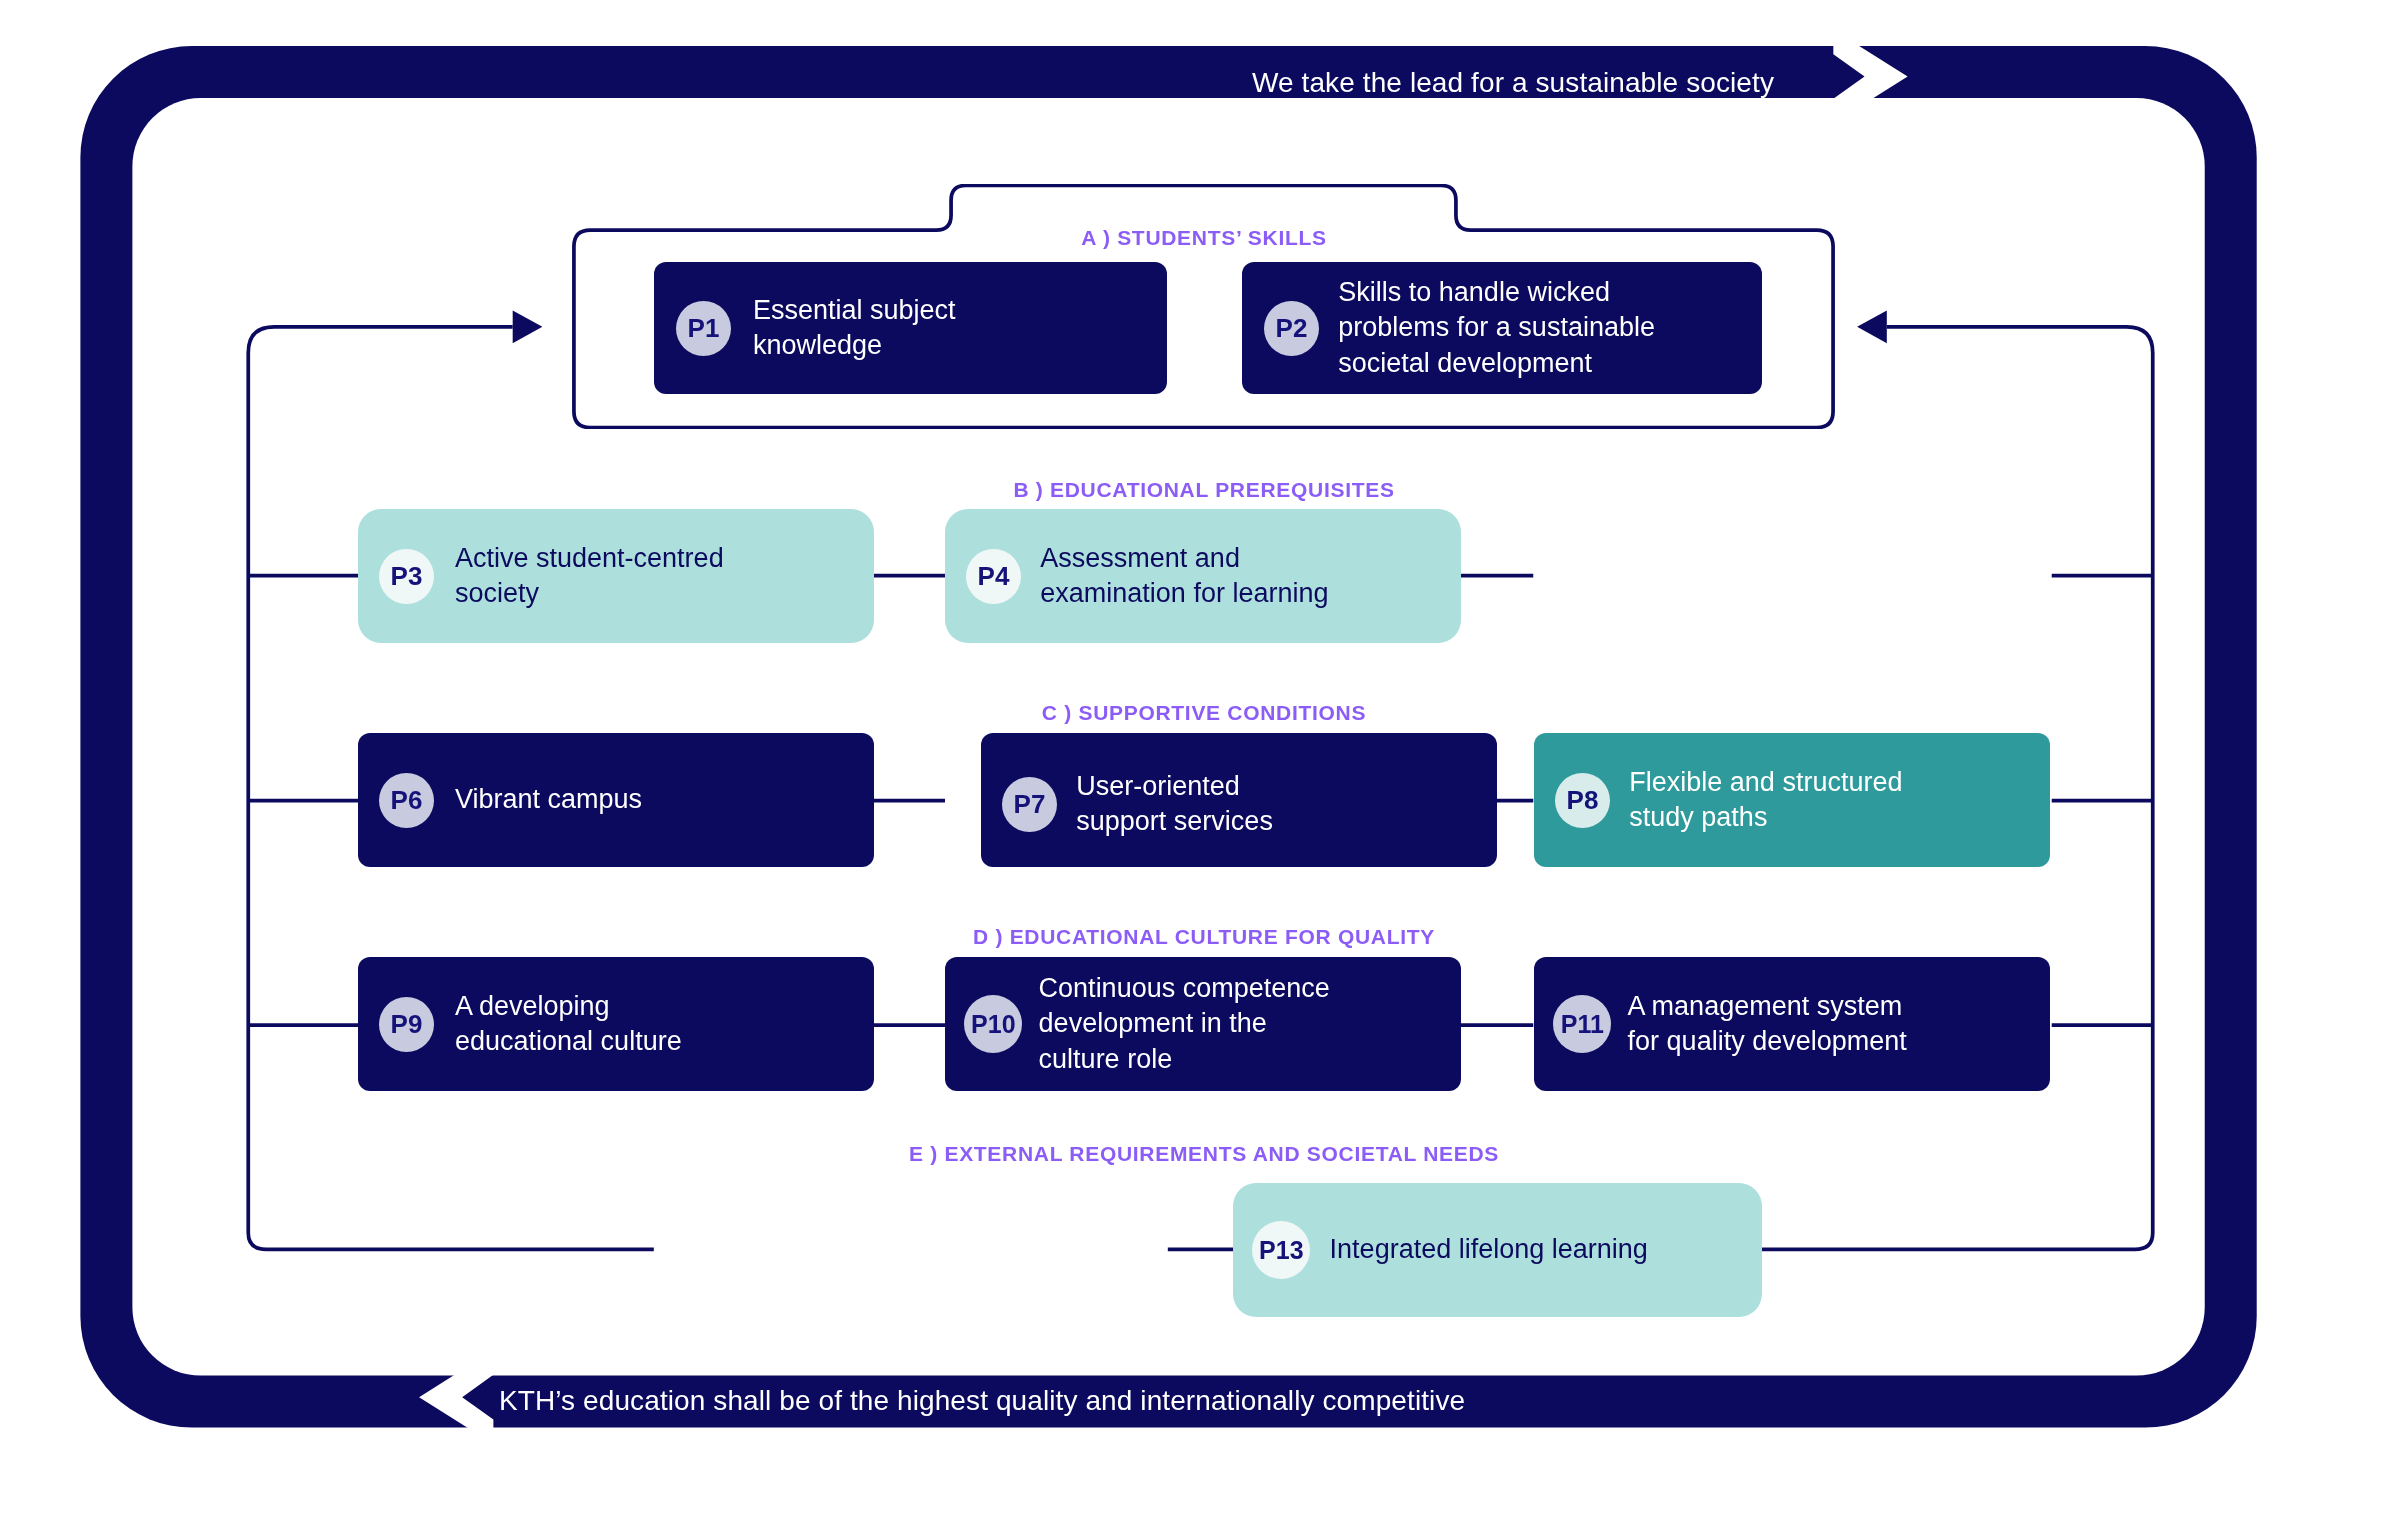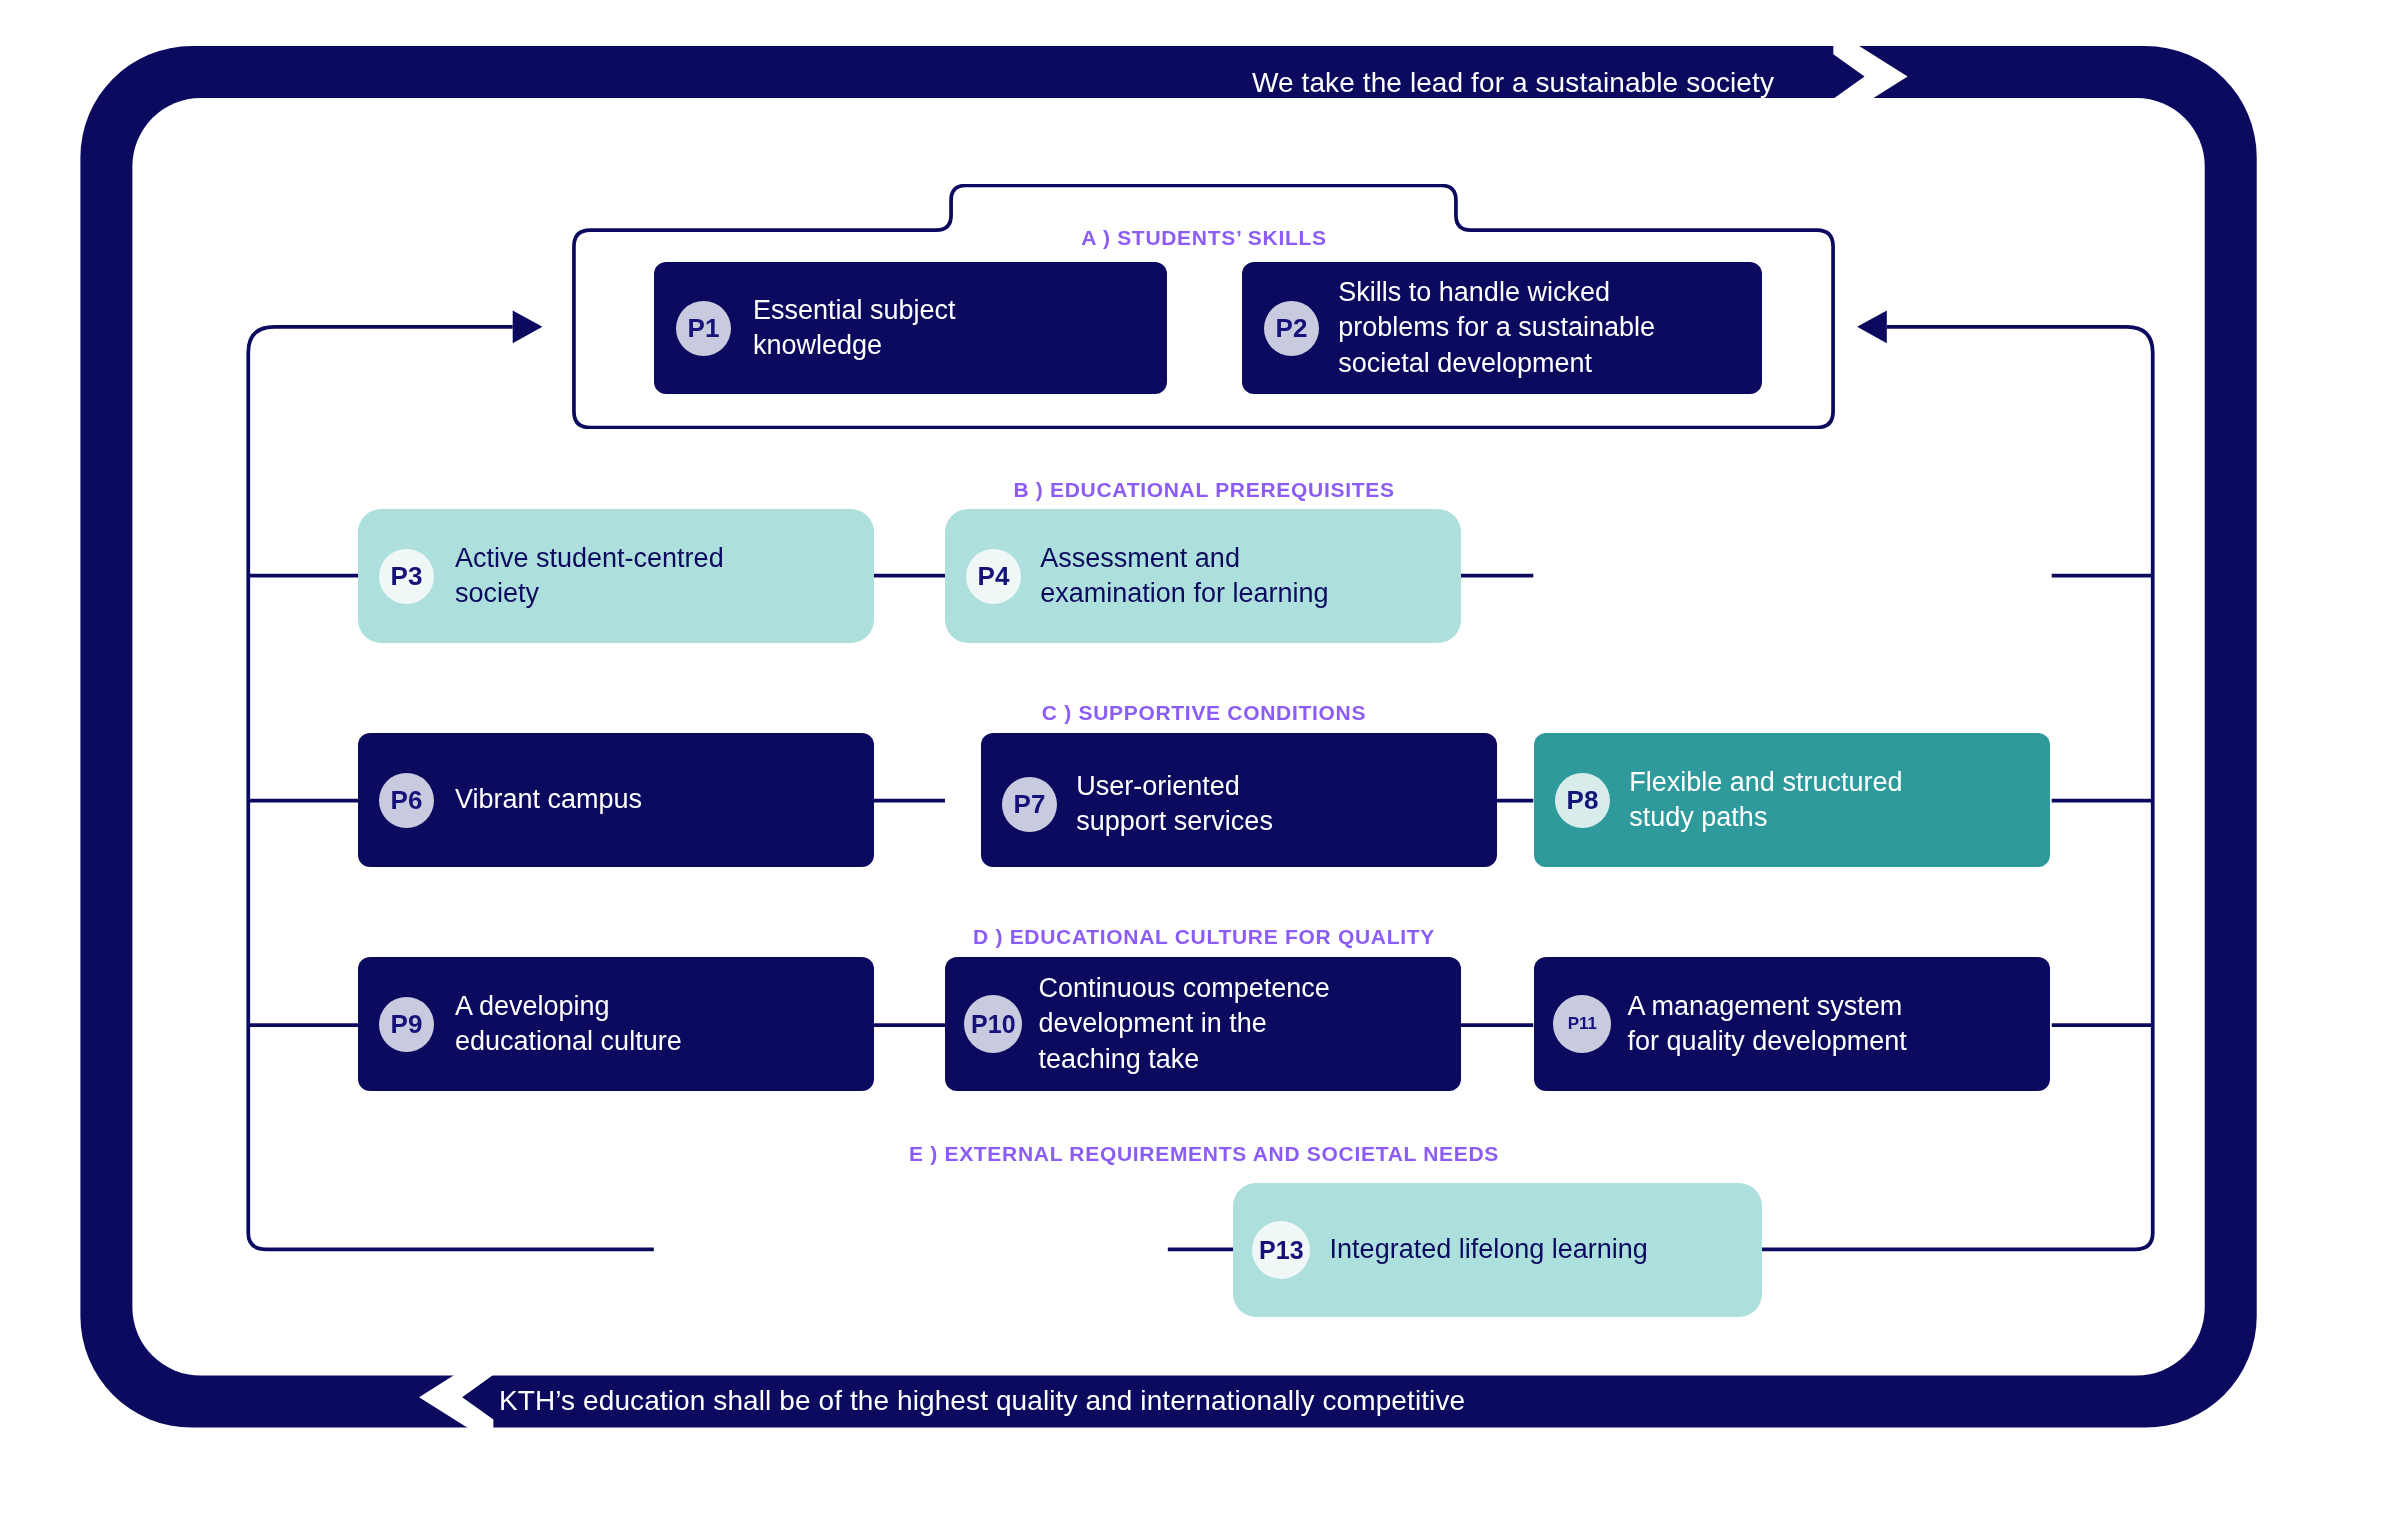--- a/index.html
+++ b/index.html
@@ -183,25 +183,25 @@
   <div class="card navy" style="left:358px;top:957px;width:516px;height:134px;padding:0 18px 0 21px;">
     <div class="badge" style="width:55px;height:55px;font-size:26px;">P9</div>
     <div class="ctext" style="margin-left:21px;font-size:27px;">A developing
 educational culture</div>
   </div>
 
   <div class="card navy" style="left:945px;top:957px;width:516px;height:134px;padding:0 15px 0 19.3px;">
     <div class="badge" style="width:58px;height:58px;font-size:25px;">P10</div>
     <div class="ctext" style="margin-left:16.3px;font-size:27px;">Continuous competence
 development in the
-teaching take</div>
+culture role</div>
   </div>
 
   <div class="card navy" style="left:1534px;top:957px;width:516px;height:134px;padding:0 15px 0 19.3px;">
-    <div class="badge" style="width:58px;height:58px;font-size:17px;">P11</div>
+    <div class="badge" style="width:58px;height:58px;font-size:25px;">P11</div>
     <div class="ctext" style="margin-left:16.3px;font-size:27px;">A management system
 for quality development</div>
   </div>
 
 
   <div class="card light" style="left:1233px;top:1183px;width:529px;height:134px;padding:0 15px 0 19.3px;">
     <div class="badge" style="width:58px;height:58px;font-size:25px;">P13</div>
     <div class="ctext" style="margin-left:19.3px;font-size:27px;">Integrated lifelong learning</div>
   </div>
 

